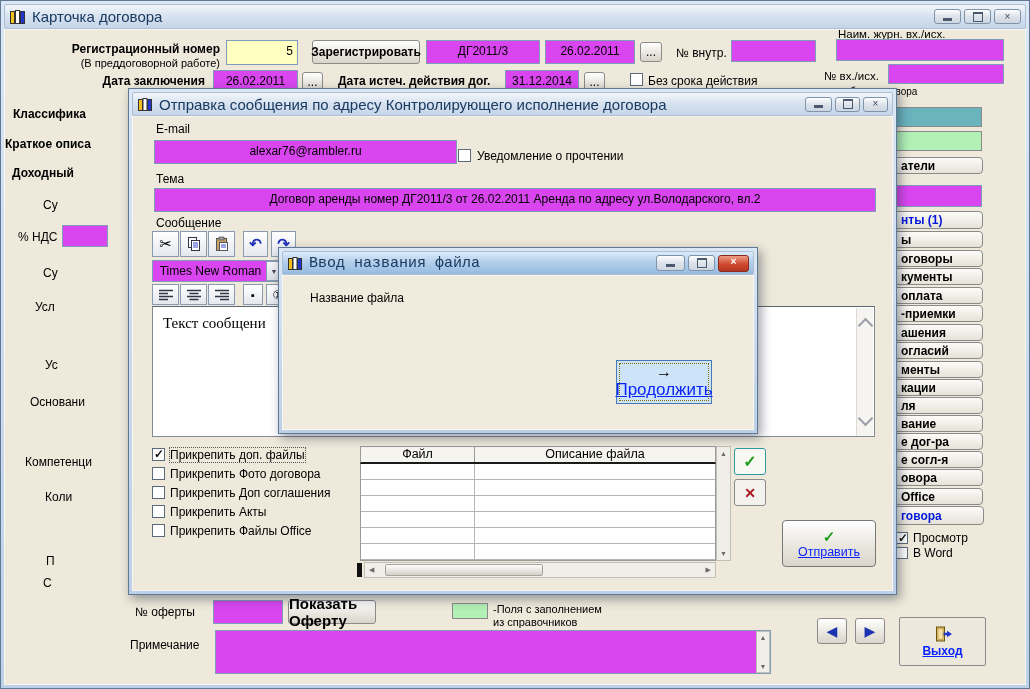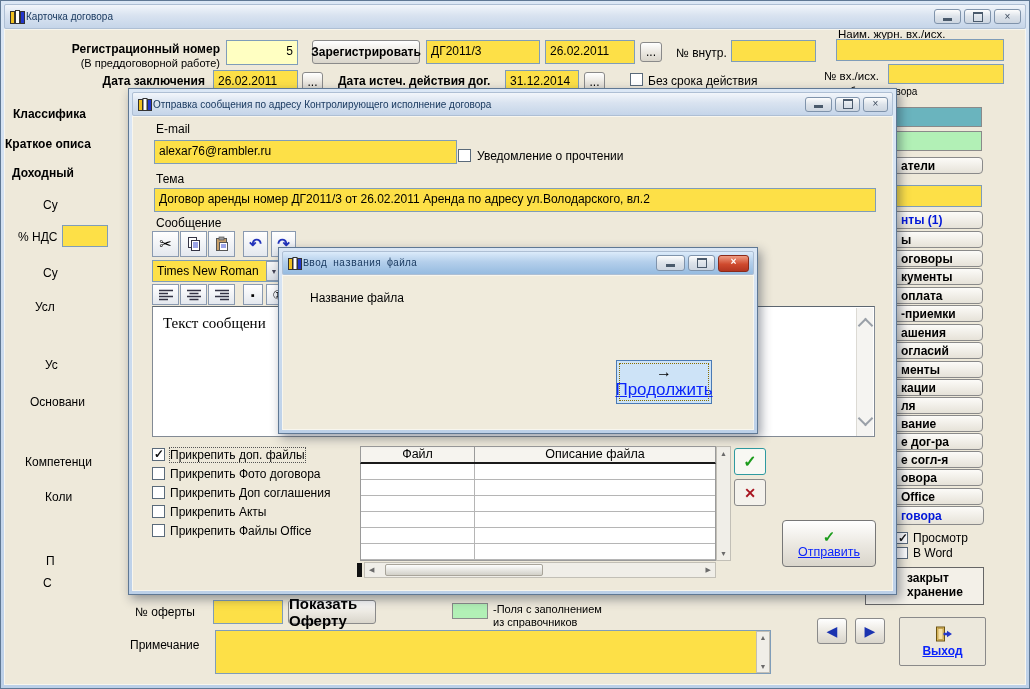--- a/index.html
+++ b/index.html
@@ -6,37 +6,37 @@
   #screen{position:relative;width:1030px;height:689px;overflow:hidden;
           font-family:"Liberation Sans",sans-serif;font-size:12px;color:#000;
           background:#9aa8b8;}
   
   .winshell{position:absolute;box-sizing:border-box;border:1px solid #5f7894;
             background:linear-gradient(#dbe7f5,#bcd0e8);}
   .titlebar{position:absolute;box-sizing:border-box;display:flex;align-items:center;
             background:linear-gradient(#f2f6fb,#d9e3f0 45%,#c5d5e9);
             border:1px solid #aebfd4;border-radius:2px;}
   .titlebar.active{background:linear-gradient(#dcebfa,#b4cfeb 45%,#96bbe0);font-family:Liberation Mono, monospace;}
-  .titletext{color:#1a3a60;font-size:10px;white-space:nowrap;}
+  .titletext{color:#1a3a60;font-size:15px;white-space:nowrap;margin-left:6px;}
   .client{position:absolute;box-sizing:border-box;background:#eee9da;border:1px solid #f8f6ee;}
   .caps{margin-left:auto;display:flex;gap:3px;margin-right:4px;}
   .capbtn{box-sizing:border-box;width:27px;height:15px;border:1px solid #7f93ab;border-radius:3px;
           background:linear-gradient(#fdfdfd,#dde3ea 50%,#cdd6e1);
           display:flex;align-items:center;justify-content:center;color:#3c4a5c;
           font-size:10px;line-height:1;cursor:default;}
   .capbtn .minbar{width:9px;height:3px;background:#4a5a6c;margin-top:5px;}
   .capbtn .sq{width:8px;height:7px;border:1px solid #4a5a6c;border-top-width:2px;}
   .capbtn.red{background:linear-gradient(#ef9c82,#cf4a2e 55%,#b33520);border-color:#8a2a1a;color:#fff;font-weight:bold;}
   .shadow{box-shadow:3px 4px 10px rgba(30,40,60,.45);}
   
   .abs{position:absolute;box-sizing:border-box;}
   .lbl{position:absolute;white-space:nowrap;line-height:14px;}
   .b{font-weight:bold;}
-  .fld{position:absolute;box-sizing:border-box;background:#fde047;border:1px solid #7f9db9;
-       font-size:12px;padding:3px 4px;overflow:hidden;white-space:nowrap;}
+  .fld{position:absolute;box-sizing:border-box;background:#d946ef;border:1px solid #7f9db9;
+       font-size:12px;padding:3px 4px;overflow:hidden;white-space:nowrap;text-align:center;}
   .btn{position:absolute;box-sizing:border-box;border:1px solid #8a8a8a;border-radius:3px;
        background:linear-gradient(#ffffff,#ece9e2 50%,#d9d5cb);
        display:flex;align-items:center;justify-content:center;cursor:default;}
   .cb{position:absolute;box-sizing:border-box;width:13px;height:13px;background:#fff;
       border:1px solid #5a6a7a;}
   .cb.checked::after{content:"✓";position:absolute;left:1px;top:-2px;font-size:12px;font-weight:bold;color:#111;}
   .rbtn{position:absolute;box-sizing:border-box;border:1px solid #8a8a8a;border-radius:4px;
         background:linear-gradient(#fcfbf8,#e6e2d8);display:flex;align-items:center;
         font-weight:bold;font-size:12px;padding-left:38px;white-space:nowrap;overflow:hidden;}
   .bluetext{color:#0016d9;}
@@ -136,24 +136,20 @@
     <div class="rbtn" style="left:862px;top:415px;width:121px;height:17px">вание</div>
     <div class="rbtn" style="left:862px;top:433px;width:121px;height:17px">е дог-ра</div>
     <div class="rbtn" style="left:862px;top:451px;width:121px;height:17px">е согл-я</div>
     <div class="rbtn" style="left:862px;top:469px;width:121px;height:17px">овора</div>
     <div class="rbtn" style="left:862px;top:488px;width:121px;height:17px">Office</div>
     <div class="rbtn bluetext" style="left:862px;top:506px;width:122px;height:19px">говора</div>
     <span class="cb checked" style="left:896px;top:532px;width:12px;height:12px"></span>
     <div class="lbl" style="left:913px;top:531px">Просмотр</div>
     <span class="cb" style="left:896px;top:547px;width:12px;height:12px"></span>
     <div class="lbl" style="left:913px;top:546px">В Word</div>
-    <div class="abs" style="left:865px;top:567px;width:119px;height:38px;background:#f3f0e8;border:1px solid #666;padding:3px 0 0 41px;font-weight:bold">
-      <div>закрыт</div>
-      <div>хранение</div>
-    </div>
 
     <div class="lbl" style="left:135px;top:605px">№ оферты</div>
     <div class="fld" style="left:213px;top:600px;width:70px;height:24px"></div>
     <div class="btn b" style="left:288px;top:600px;width:88px;height:24px;font-size:15px">Показать Оферту</div>
     <div class="abs" style="left:452px;top:603px;width:36px;height:16px;background:#b2f0b6;border:1px solid #8a8a8a"></div>
     <div class="lbl" style="left:493px;top:602px;font-size:11px">-Поля с заполнением</div>
     <div class="lbl" style="left:493px;top:615px;font-size:11px">из справочников</div>
     <div class="lbl" style="left:130px;top:638px">Примечание</div>
     <div class="fld" style="left:215px;top:630px;width:556px;height:44px"></div>
     <div class="scroll" style="left:756px;top:631px;width:14px;height:42px;flex-direction:column;font-size:7px">

